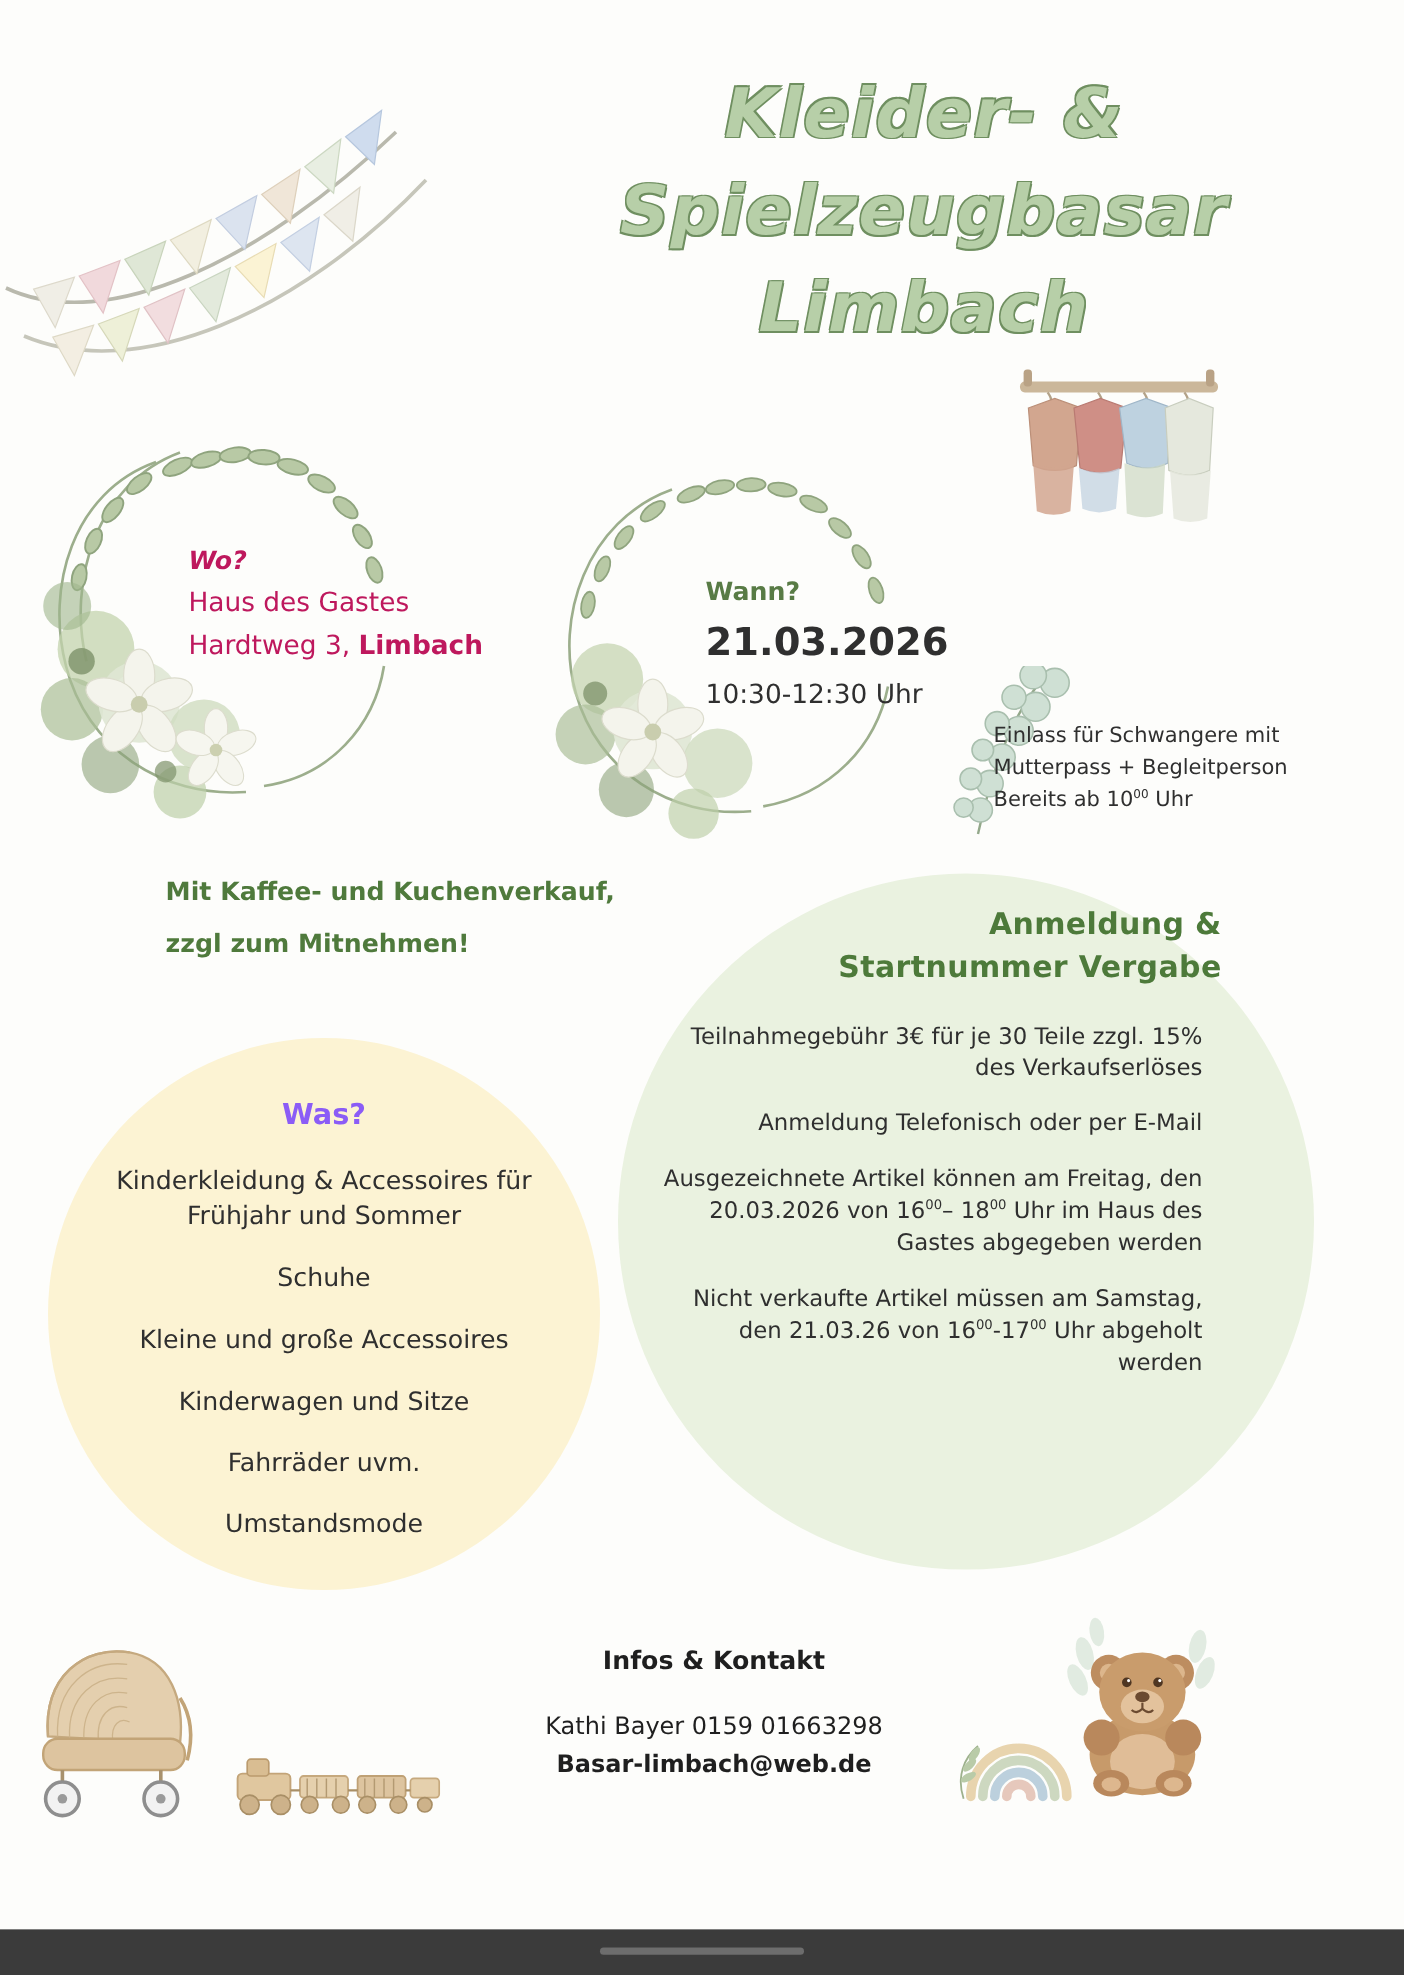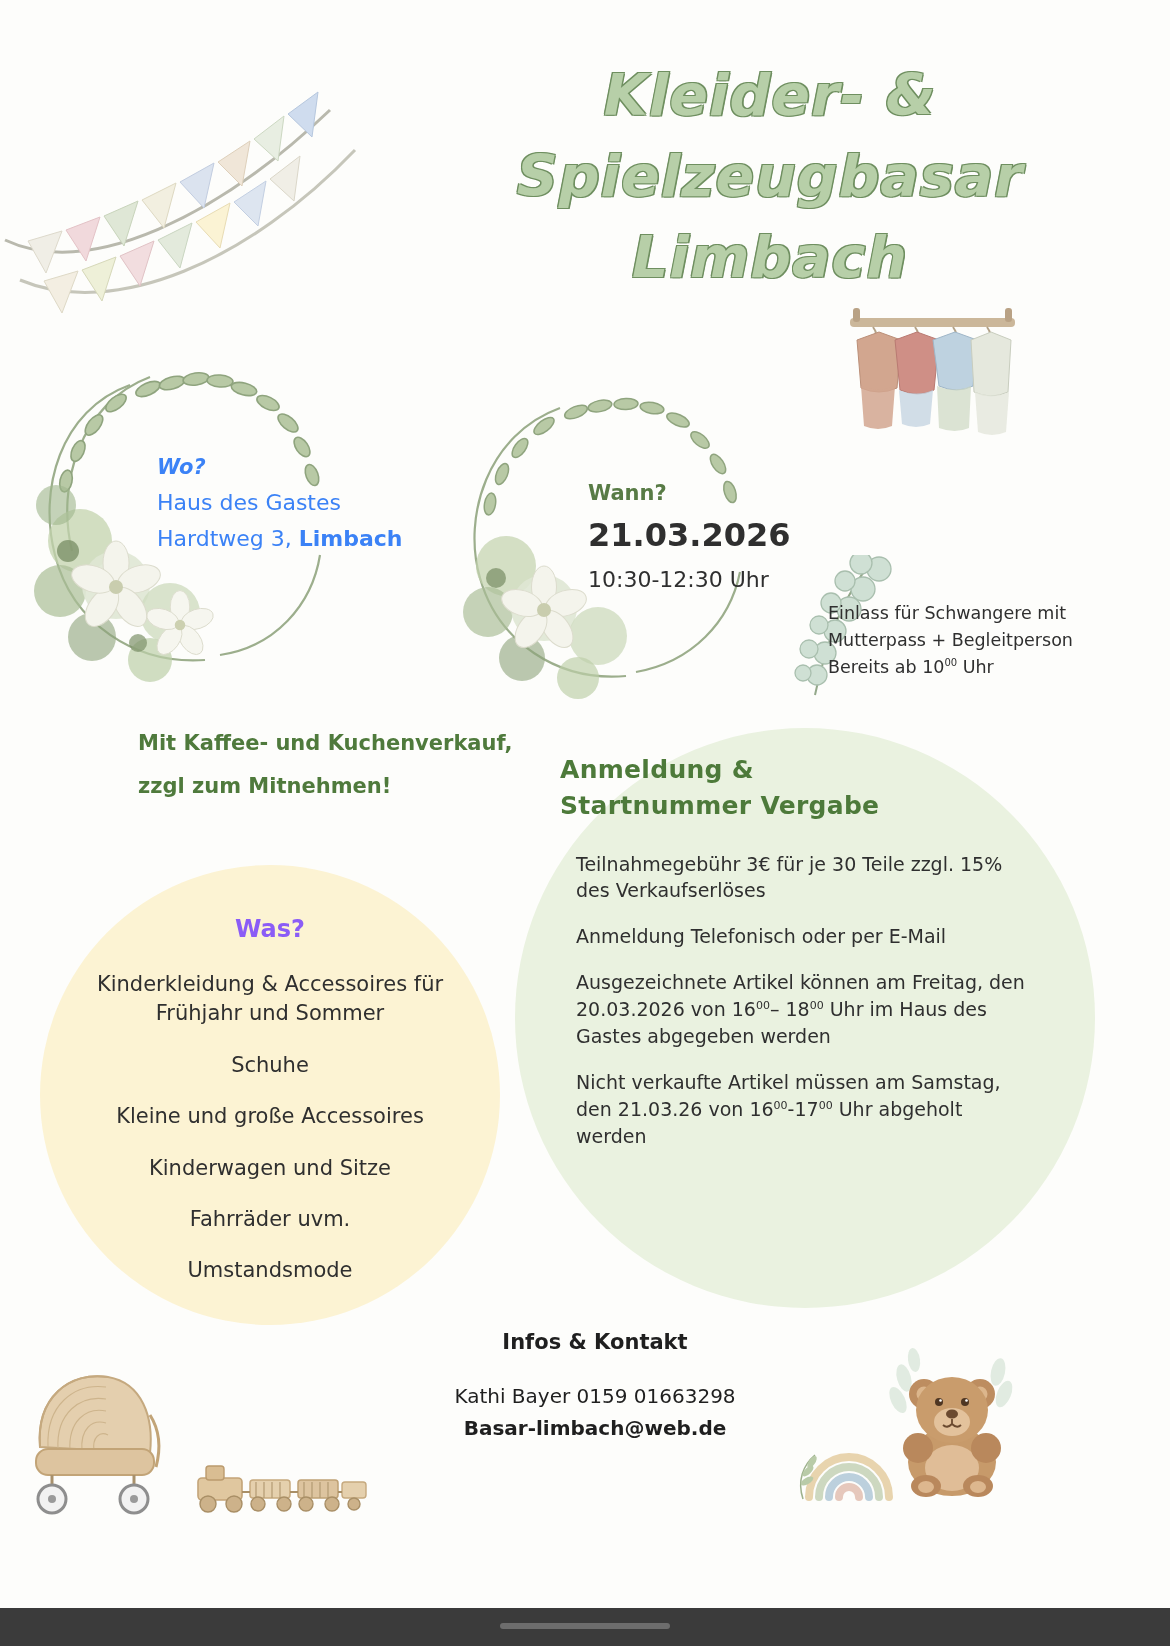--- a/index.html
+++ b/index.html
@@ -61,21 +61,21 @@
   .rack { position: absolute; left: 845px; top: 300px; width: 175px; height: 170px; }
 
   
   .wreathA { position: absolute; left: 20px; top: 355px; width: 350px; height: 345px; }
   .wreathB { position: absolute; left: 440px; top: 390px; width: 330px; height: 310px; }
   .eucalyptus { position: absolute; left: 775px; top: 555px; width: 125px; height: 145px; }
 
   
   .block-wo {
     position: absolute; left: 157px; top: 450px;
-    font-size: 22px; line-height: 1.65; color: #3b82f6;
+    font-size: 22px; line-height: 1.65; color: #be185d;
     font-family: "DejaVu Sans", sans-serif;
   }
   .block-wo .q { font-style: italic; font-weight: bold; font-size: 21px; }
   .block-wo .b { font-weight: bold; }
 
   .block-wann {
     position: absolute; left: 588px; top: 476px;
     font-size: 22px; line-height: 1.62; color: #2f2f2f;
   }
   .block-wann .q { font-weight: bold; color: #587b45; font-size: 21px; }
@@ -94,23 +94,23 @@
   }
 
   
   .green-circle {
     position: absolute; left: 515px; top: 728px;
     width: 580px; height: 580px;
     border-radius: 50%;
     background: #eaf2e0;
   }
   .green-inner {
-    position: absolute; left: 560px; top: 752px;
+    position: absolute; left: 528px; top: 752px;
     width: 490px;
-    text-align: left;
+    text-align: right;
     color: #2f2f2f;
   }
   .green-inner h2 {
     font-size: 25px; line-height: 1.45; color: #4d7a3a;
     font-weight: bold; margin-bottom: 26px;
     letter-spacing: .3px;
   }
   .green-inner p {
     font-size: 19px; line-height: 1.42; margin-bottom: 19px;
     padding: 0 16px;
@@ -128,21 +128,21 @@
     position: absolute; left: 55px; top: 915px;
     width: 430px; text-align: center; color: #2f2f2f;
   }
   .yellow-inner h2 {
     font-size: 24px; color: #8b5cf6; font-weight: bold; margin-bottom: 27px;
   }
   .yellow-inner p { font-size: 21px; line-height: 1.4; margin-bottom: 22px; }
 
   
   .contact {
-    position: absolute; left: 385px; top: 1330px;
+    position: absolute; left: 385px; top: 1372px;
     width: 420px; text-align: center; color: #1f1f1f;
   }
   .contact h3 { font-size: 21px; font-weight: bold; margin-bottom: 30px; }
   .contact .line1 { font-size: 20px; margin-bottom: 8px; }
   .contact .line2 { font-size: 20px; font-weight: bold; text-align: center; }
 
   
   .pram { position: absolute; left: 22px; top: 1355px; width: 145px; height: 165px; }
   .train { position: absolute; left: 192px; top: 1460px; width: 180px; height: 60px; }
   .bear { position: absolute; left: 880px; top: 1330px; width: 145px; height: 175px; }

